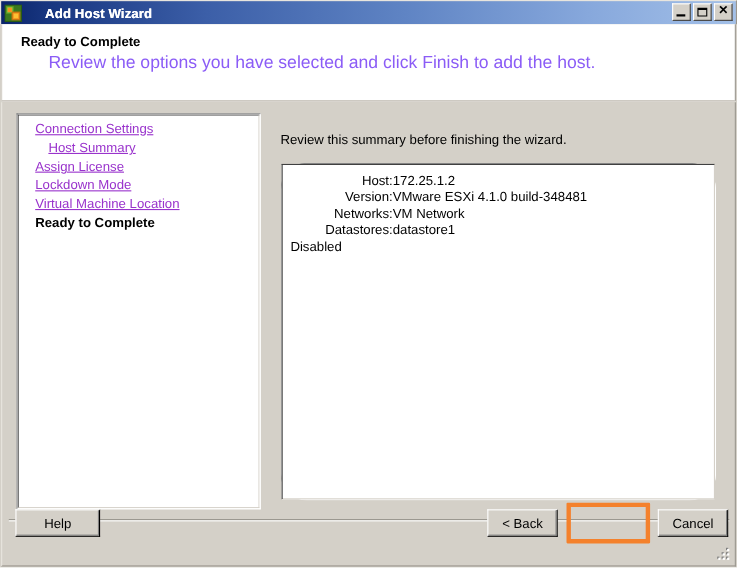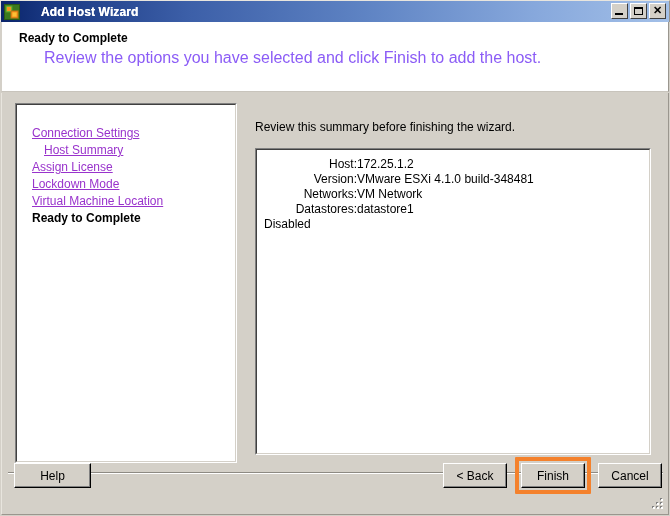--- a/index.html
+++ b/index.html
@@ -162,21 +162,21 @@
   }
   #nav-panel-inner {
     position: absolute;
     left: 0; top: 0; right: 0; bottom: 0;
     border-top: 1px solid #404040;
     border-left: 1px solid #404040;
     border-right: 1px solid #d4d0c8;
     border-bottom: 1px solid #d4d0c8;
     background: #ffffff;
     box-sizing: border-box;
-    padding: 20px 0 0 15px;
+    padding: 4px 0 0 15px;
   }
   .nav-link {
     display: block;
     font-size: 12px;
     color: #9933cc;
     text-decoration: underline;
     line-height: 17px;
     white-space: nowrap;
     cursor: pointer;
     width: fit-content;
@@ -212,20 +212,21 @@
     left: 0;
     top: 45px;
     width: 396px;
     height: 307px;
     background: #ffffff;
     box-sizing: border-box;
     border-top: 1px solid #808080;
     border-left: 1px solid #808080;
     border-right: 1px solid #ffffff;
     border-bottom: 1px solid #ffffff;
+    border-radius: 24px;
   }
   #summary-box-inner {
     position: absolute;
     left: 0; top: 0; right: 0; bottom: 0;
     box-sizing: border-box;
     border-top: 1px solid #404040;
     border-left: 1px solid #404040;
     border-right: 1px solid #d4d0c8;
     border-bottom: 1px solid #d4d0c8;
     background: #ffffff;
@@ -396,21 +397,20 @@
 
         </div>
       </div>
     </div>
 
     <div id="footer-sep"></div>
 
     <div id="footer">
       <div class="btn" id="btn-help">Help</div>
       <div class="btn" id="btn-back">&lt; Back</div>
-      <div class="btn" id="btn-finish">Finish</div>
       <div class="btn" id="btn-cancel">Cancel</div>
       <div id="finish-highlight" style="border-color: rgb(244, 129, 44);"></div>
     </div>
 
     <div id="resize-grip">
       <i style="left:9px; top:1px; width:2px; height:2px;"></i>
       <i style="left:9px; top:5px; width:2px; height:2px;"></i>
       <i style="left:5px; top:5px; width:2px; height:2px;"></i>
       <i style="left:9px; top:9px; width:2px; height:2px;"></i>
       <i style="left:5px; top:9px; width:2px; height:2px;"></i>

